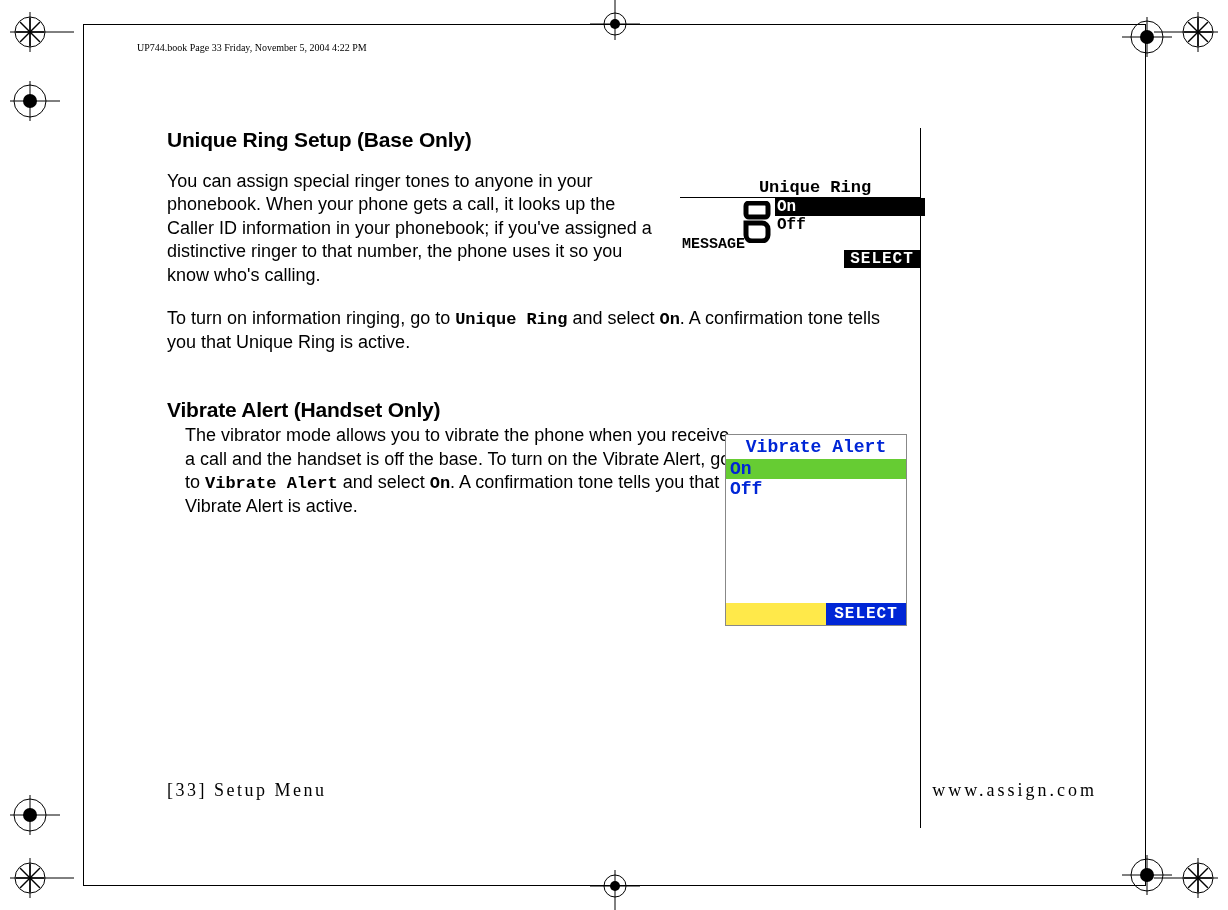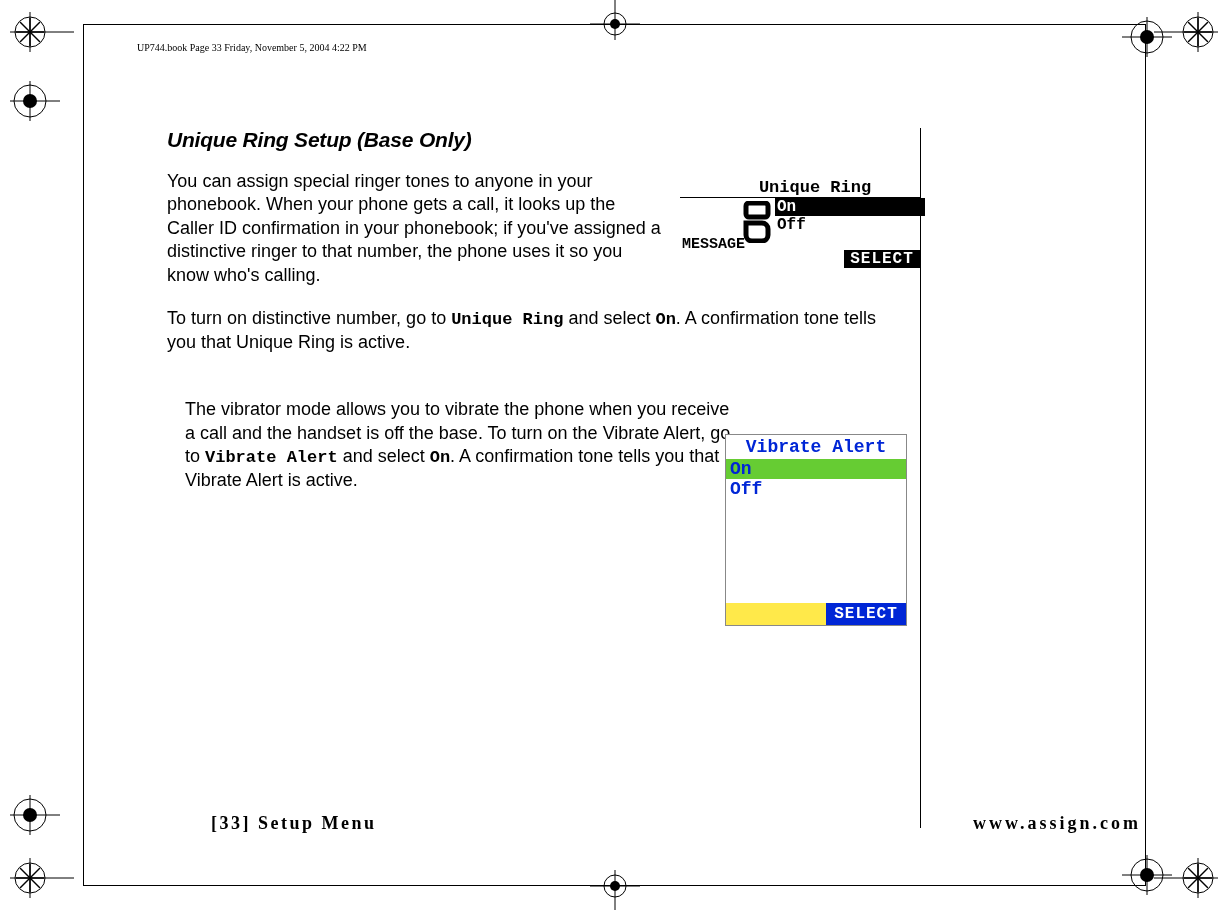--- a/index.html
+++ b/index.html
@@ -36,44 +36,42 @@
     width: 0;
     height: 700px;
     border-left: 1.2px solid #000;
   }
   h2.sect {
     font-size: 21px;
     font-weight: bold;
     margin: 0 0 18px 0;
     font-family: "Trebuchet MS", "Tahoma", sans-serif;
     letter-spacing: -0.2px;
-    font-style: italic;
   }
   p.body {
     font-size: 18px;
     line-height: 1.3;
     margin: 0 0 20px 0;
     font-family: "Trebuchet MS", "Tahoma", sans-serif;
   }
   .wrap1 { width: 500px; }
   .inline-lcd {
     font-family: "Courier New", monospace;
     font-weight: bold;
     font-size: 17px;
   }
   .footer {
     position: absolute;
     left: 167px;
-    top: 813px;
+    top: 780px;
     width: 940px;
     font-family: "Georgia", "Times New Roman", serif;
-    font-weight: bold;
+    font-weight: normal;
     font-size: 18px;
     letter-spacing: 2.5px;
-    margin-left: 44px;
   }
   .footer .right {
     position: absolute;
     right: 10px;
     top: 0;
     letter-spacing: 3px;
   }
   
   .lcd1 {
     position: absolute;
@@ -296,28 +294,29 @@
 </div>
 
 <div class="header-line">UP744.book  Page 33  Friday, November 5, 2004  4:22 PM</div>
 
 <div class="vline"></div>
 
 <div class="content">
 
   <h2 class="sect">Unique Ring Setup (Base Only)</h2>
 
-  <p class="body wrap1">You can assign special ringer tones to anyone in your phonebook. When your phone gets a call, it looks up the Caller ID confirmation in your phonebook; if you've assigned a distinctive ringer to that number, the phone uses it so you know who's calling.</p>
+  <p class="body wrap1">You can assign special ringer tones to anyone in your phonebook. When your phone gets a call, it looks up the Caller ID information in your phonebook; if you've assigned a distinctive ringer to that number, the phone uses it so you know who's calling.</p>
 
   <p class="body" style="width:740px;">
-    <span>To turn on distinctive number, go to </span><span class="inline-lcd">Unique Ring</span><span> and select </span><span class="inline-lcd">On</span><span>. A confirmation tone tells you that Unique Ring is active.</span>
+    <span>To turn on information ringing, go to </span><span class="inline-lcd">Unique Ring</span><span> and select </span><span class="inline-lcd">On</span><span>. A confirmation tone tells you that Unique Ring is active.</span>
   </p>
 
   <div style="height:24px;"></div>
 
+  <h2 class="sect" style="margin-bottom:2px;">Vibrate Alert (Handset Only)</h2>
 
   <p class="body" style="width:550px;margin-left:18px;">
     <span>The vibrator mode allows you to vibrate the phone when you receive a call and the handset is off the base. To turn on the Vibrate Alert, go to </span><span class="inline-lcd">Vibrate Alert</span><span> and select </span><span class="inline-lcd">On</span><span>. A confirmation tone tells you that Vibrate Alert is active.</span>
   </p>
 
 </div>
 
 <div class="lcd1">
   <div class="hline"></div>
   <div class="title">Unique Ring</div>

